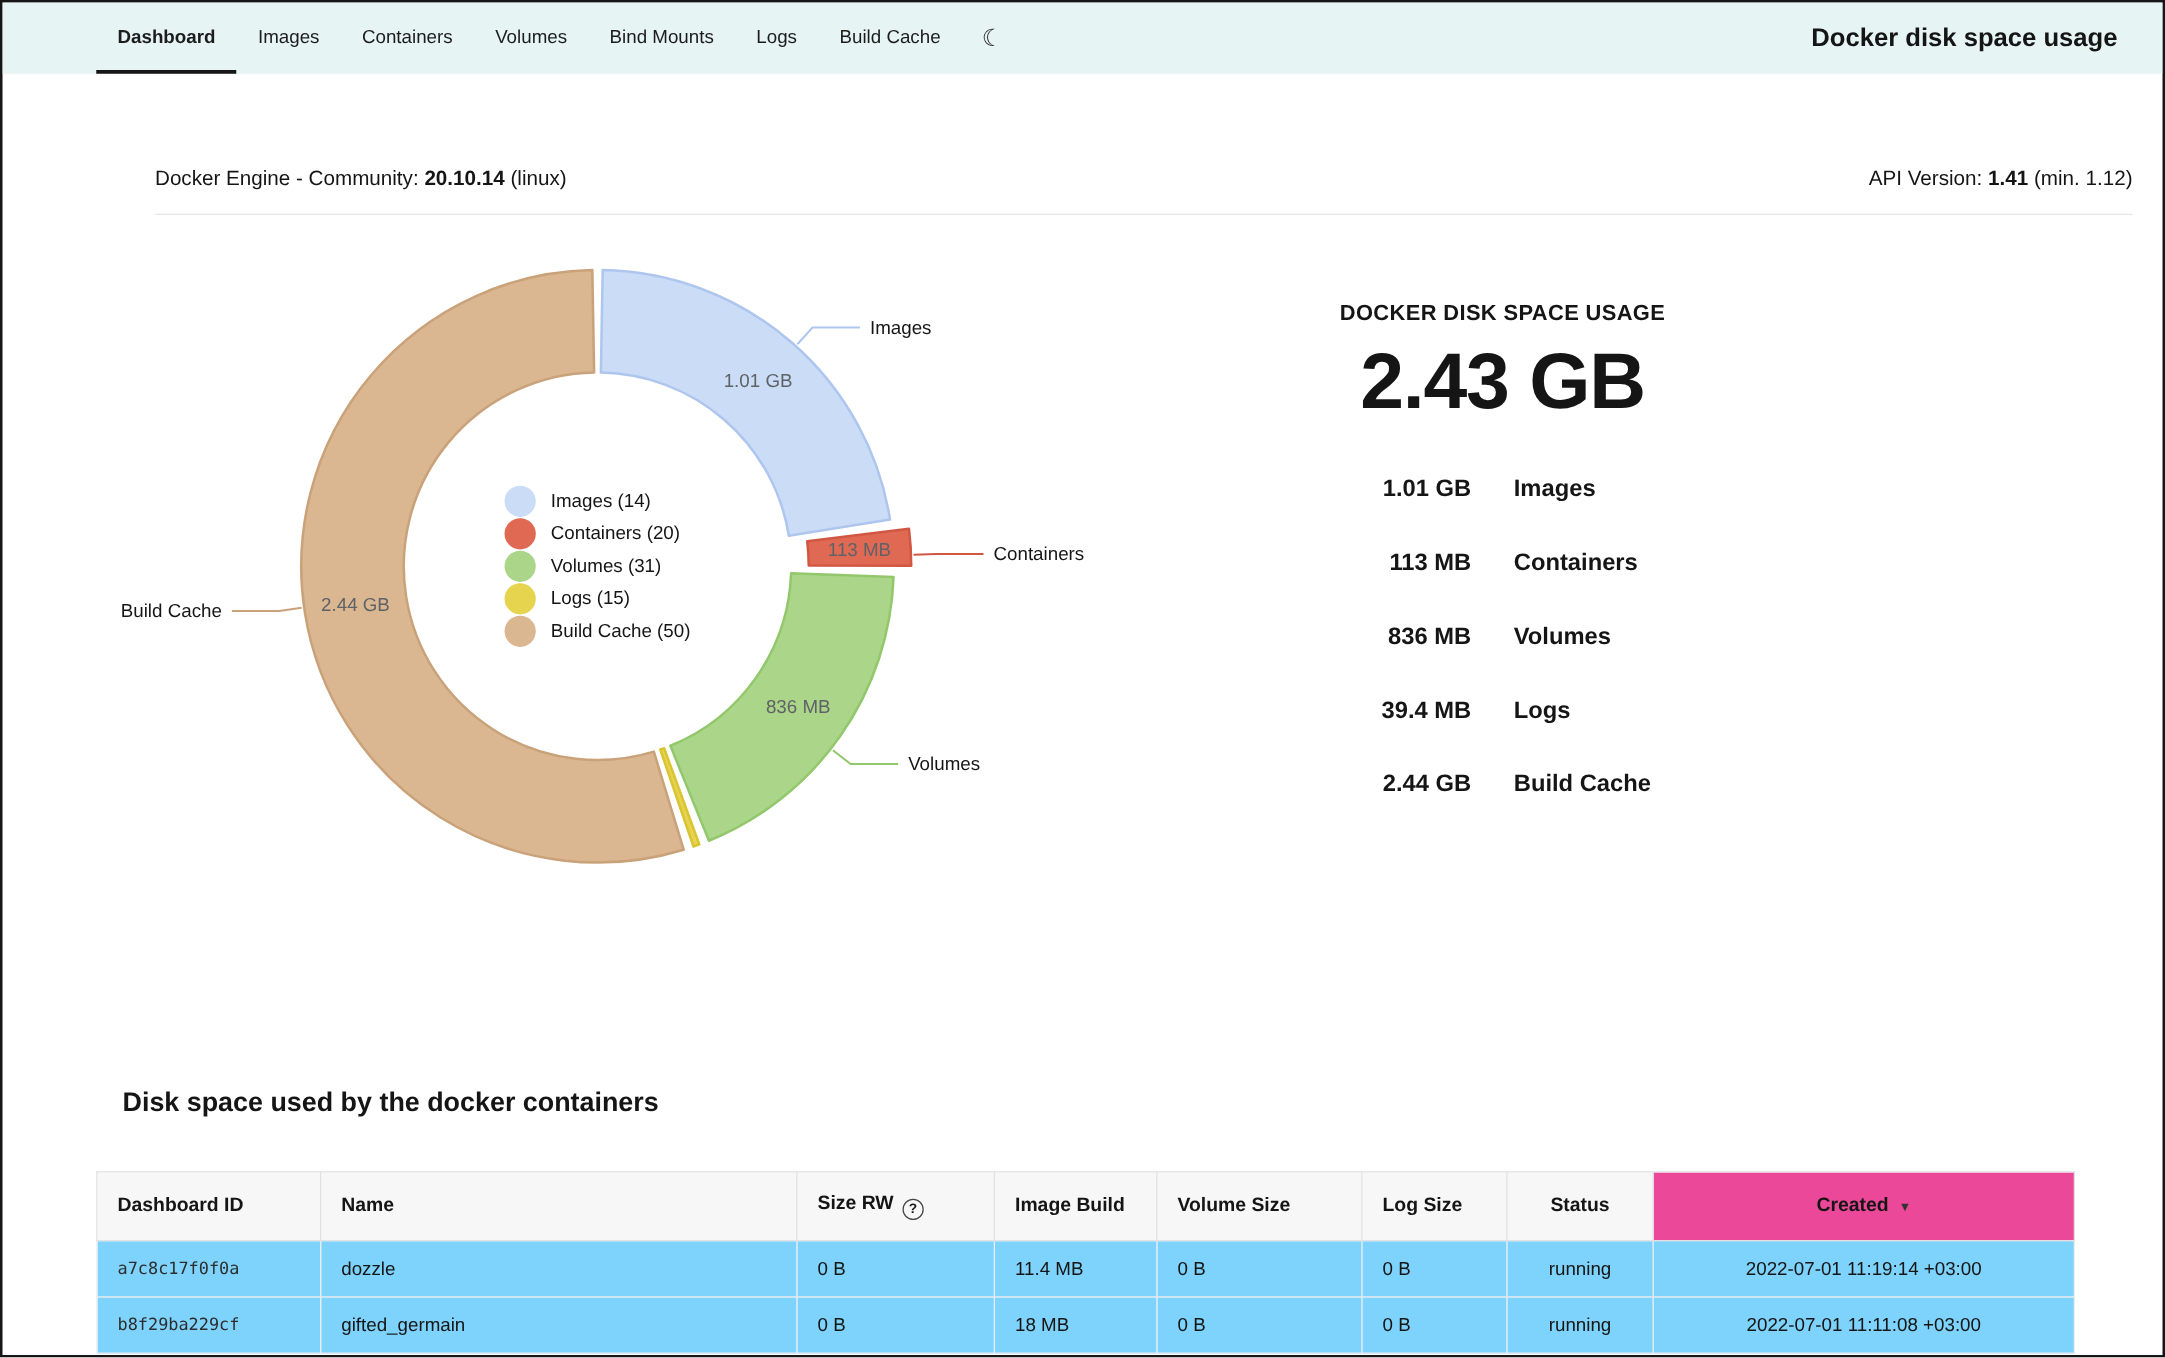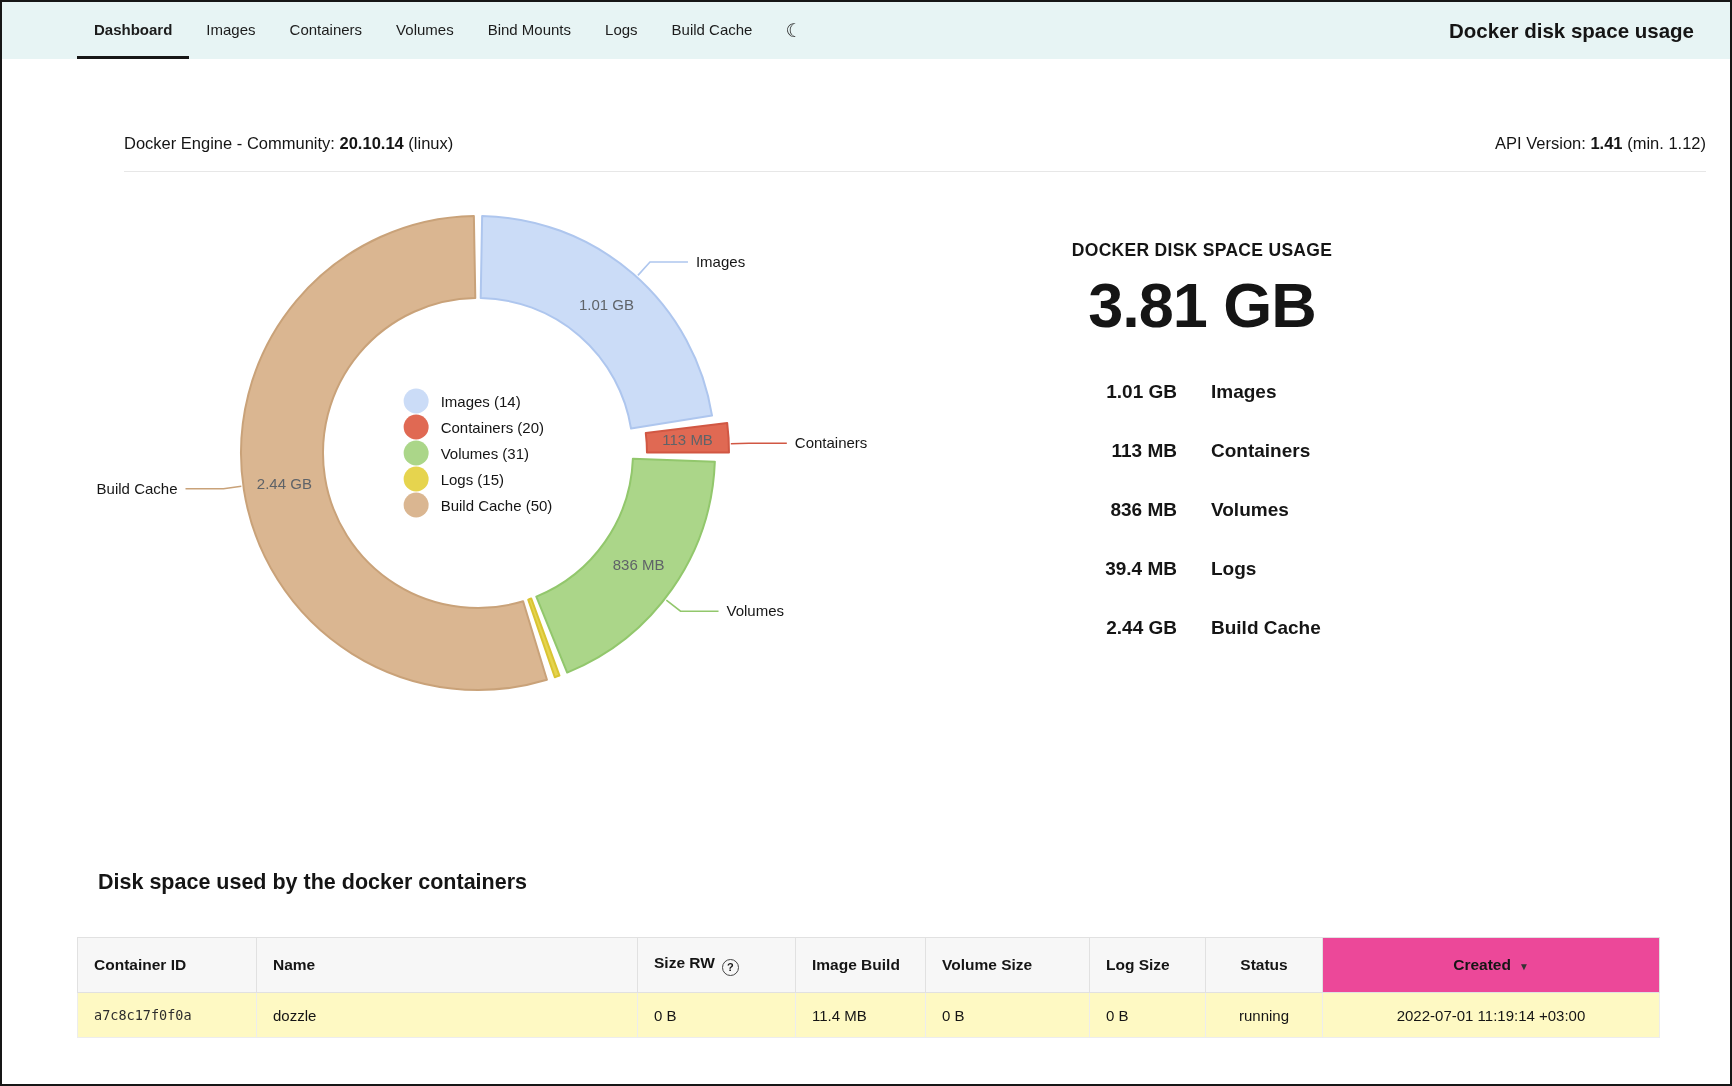--- a/index.html
+++ b/index.html
@@ -59,21 +59,21 @@
   .ctable {
     position:absolute; left:75px; top:935px; width:1582px;
     border-collapse:collapse; font-size:15px; table-layout:fixed;
   }
   .ctable th {
     height:55px; background:#f7f7f7; font-size:15.5px; font-weight:bold;
     border:1px solid #e1e1e1; padding:0 16px; white-space:nowrap;
   }
   .ctable td {
     height:45px; border:1px solid #ededed; padding:0 16px;
-    background:#fef9c3; white-space:nowrap;
+    background:#7dd3fc; white-space:nowrap;
   }
   .ctable .al { text-align:left; } .ctable .ar { text-align:left; } .ctable .ac { text-align:center; }
   th.col-created { background:#ec4899; }
   .mono { font-family:"DejaVu Sans Mono", monospace; font-size:13.5px; color:#2d2d2d; }
   .help-icon {
     display:inline-flex; align-items:center; justify-content:center;
     width:17px; height:17px; border:1.5px solid #454545; border-radius:50%;
     font-size:11px; font-weight:bold; margin-left:7px; vertical-align:-3px; cursor:pointer;
   }
   .sort-caret { margin-left:8px; font-size:10px; color:#333; }
@@ -151,21 +151,21 @@
       </div>
       <div class="legend-item">
         <span class="legend-dot" style="background: rgb(218, 182, 145);"></span>
         <span>Build Cache (50)</span>
       </div>
     </div>
   </section>
 
   <aside class="stats">
     <div class="stats-title">DOCKER DISK SPACE USAGE</div>
-    <div class="stats-total">3.81 GB</div>
+    <div class="stats-total">2.43 GB</div>
     <div class="stats-rows">
       <div class="stats-row">
         <div class="stats-size">1.01 GB</div>
         <div class="stats-label">Images</div>
       </div>
       <div class="stats-row">
         <div class="stats-size">113 MB</div>
         <div class="stats-label">Containers</div>
       </div>
       <div class="stats-row">
@@ -191,21 +191,21 @@
         <col style="width:381px">
         <col style="width:158px">
         <col style="width:130px">
       <col style="width:164px">
         <col style="width:116px">
         <col style="width:117px">
         <col style="width:337px">
     </colgroup>
     <thead>
       <tr>
-        <th class="al">Container ID</th>
+        <th class="al">Dashboard ID</th>
         <th class="al">Name</th>
         <th class="ar">
           <span>Size RW</span><span class="help-icon">?</span>
         </th>
         <th class="ar">Image Build</th>
         <th class="ar">Volume Size</th>
         <th class="ar">Log Size</th>
         <th class="ac">Status</th>
         <th class="ac col-created">
           <span>Created</span><span class="sort-caret">▼</span>
@@ -216,16 +216,26 @@
       <tr>
         <td class="al mono">a7c8c17f0f0a</td>
         <td class="al">dozzle</td>
         <td class="ar">0 B</td>
         <td class="ar">11.4 MB</td>
         <td class="ar">0 B</td>
         <td class="ar">0 B</td>
         <td class="ac">running</td>
         <td class="ac">2022-07-01  11:19:14 +03:00</td>
       </tr>
+      <tr>
+        <td class="al mono">b8f29ba229cf</td>
+        <td class="al">gifted_germain</td>
+        <td class="ar">0 B</td>
+        <td class="ar">18 MB</td>
+        <td class="ar">0 B</td>
+        <td class="ar">0 B</td>
+        <td class="ac">running</td>
+        <td class="ac">2022-07-01  11:11:08 +03:00</td>
+      </tr>
     </tbody>
   </table>
 
 </div>
 
 </body></html>

